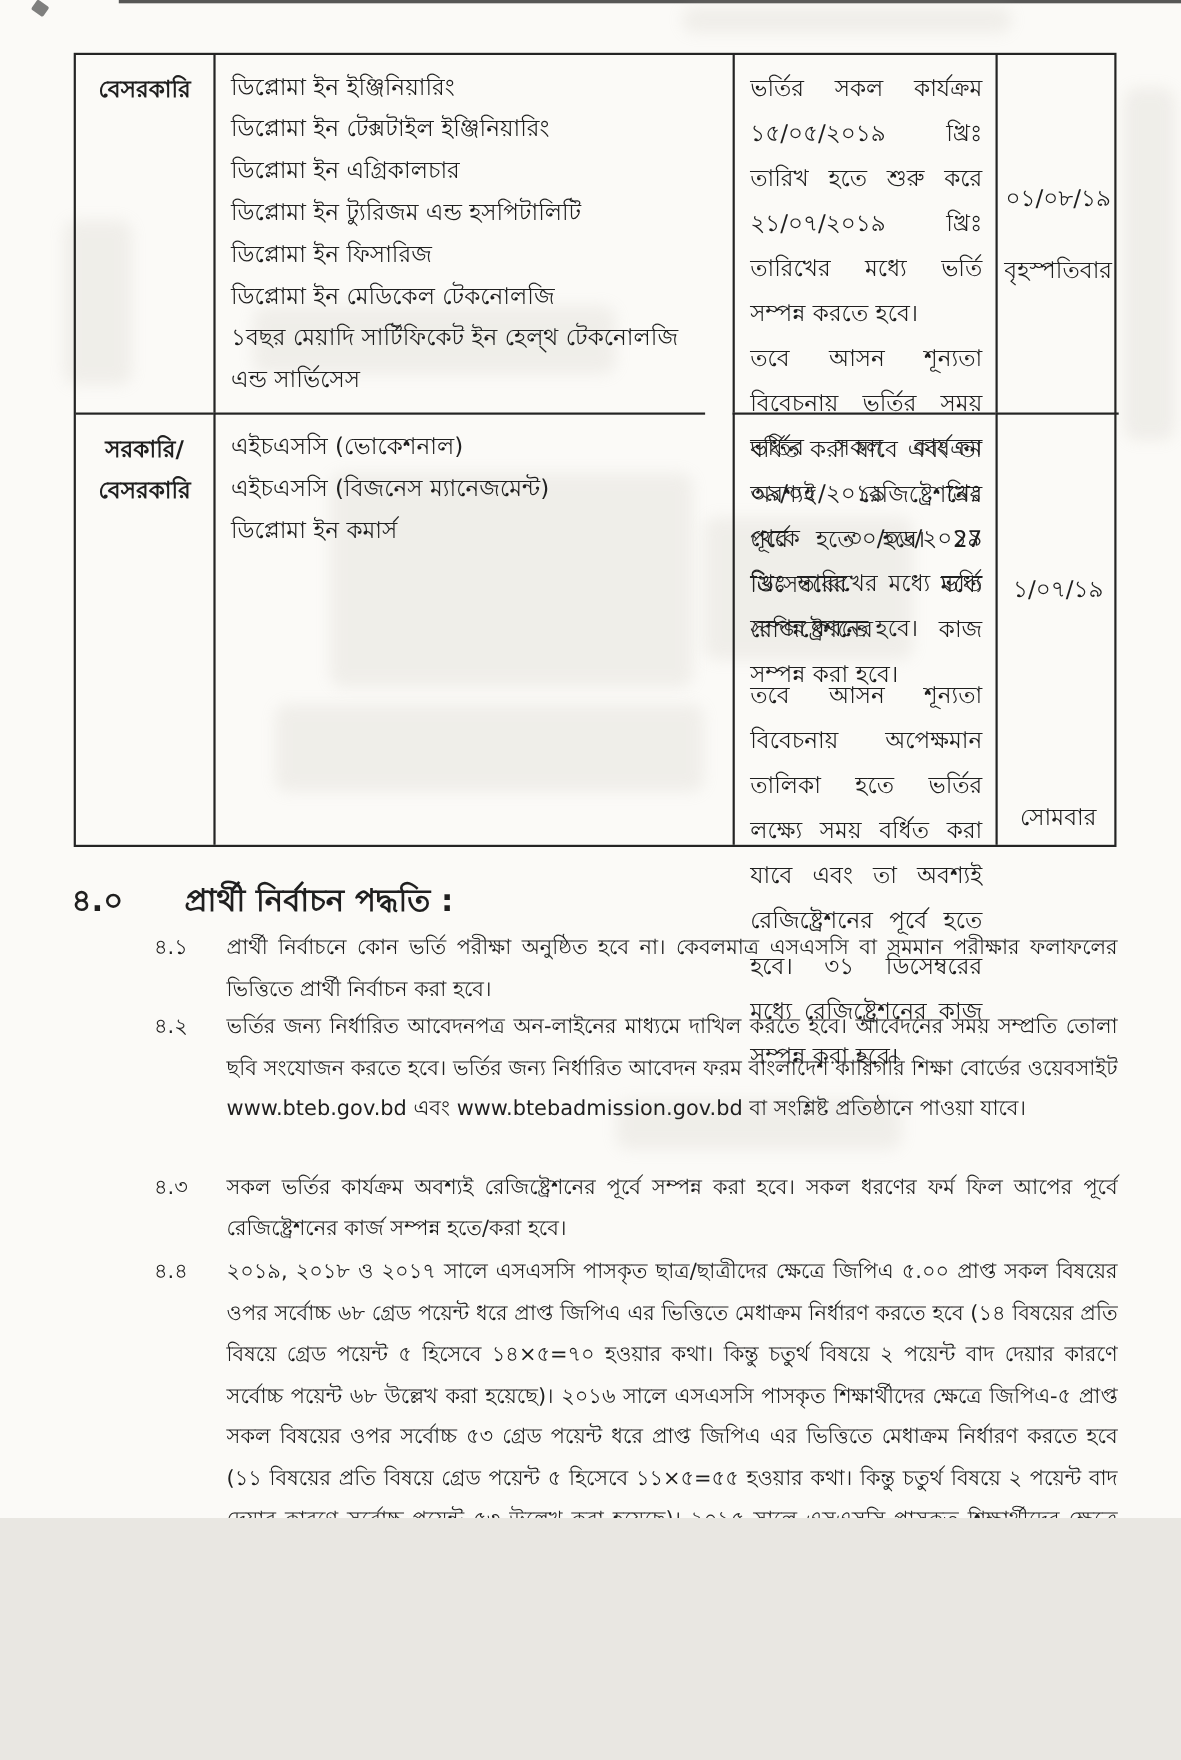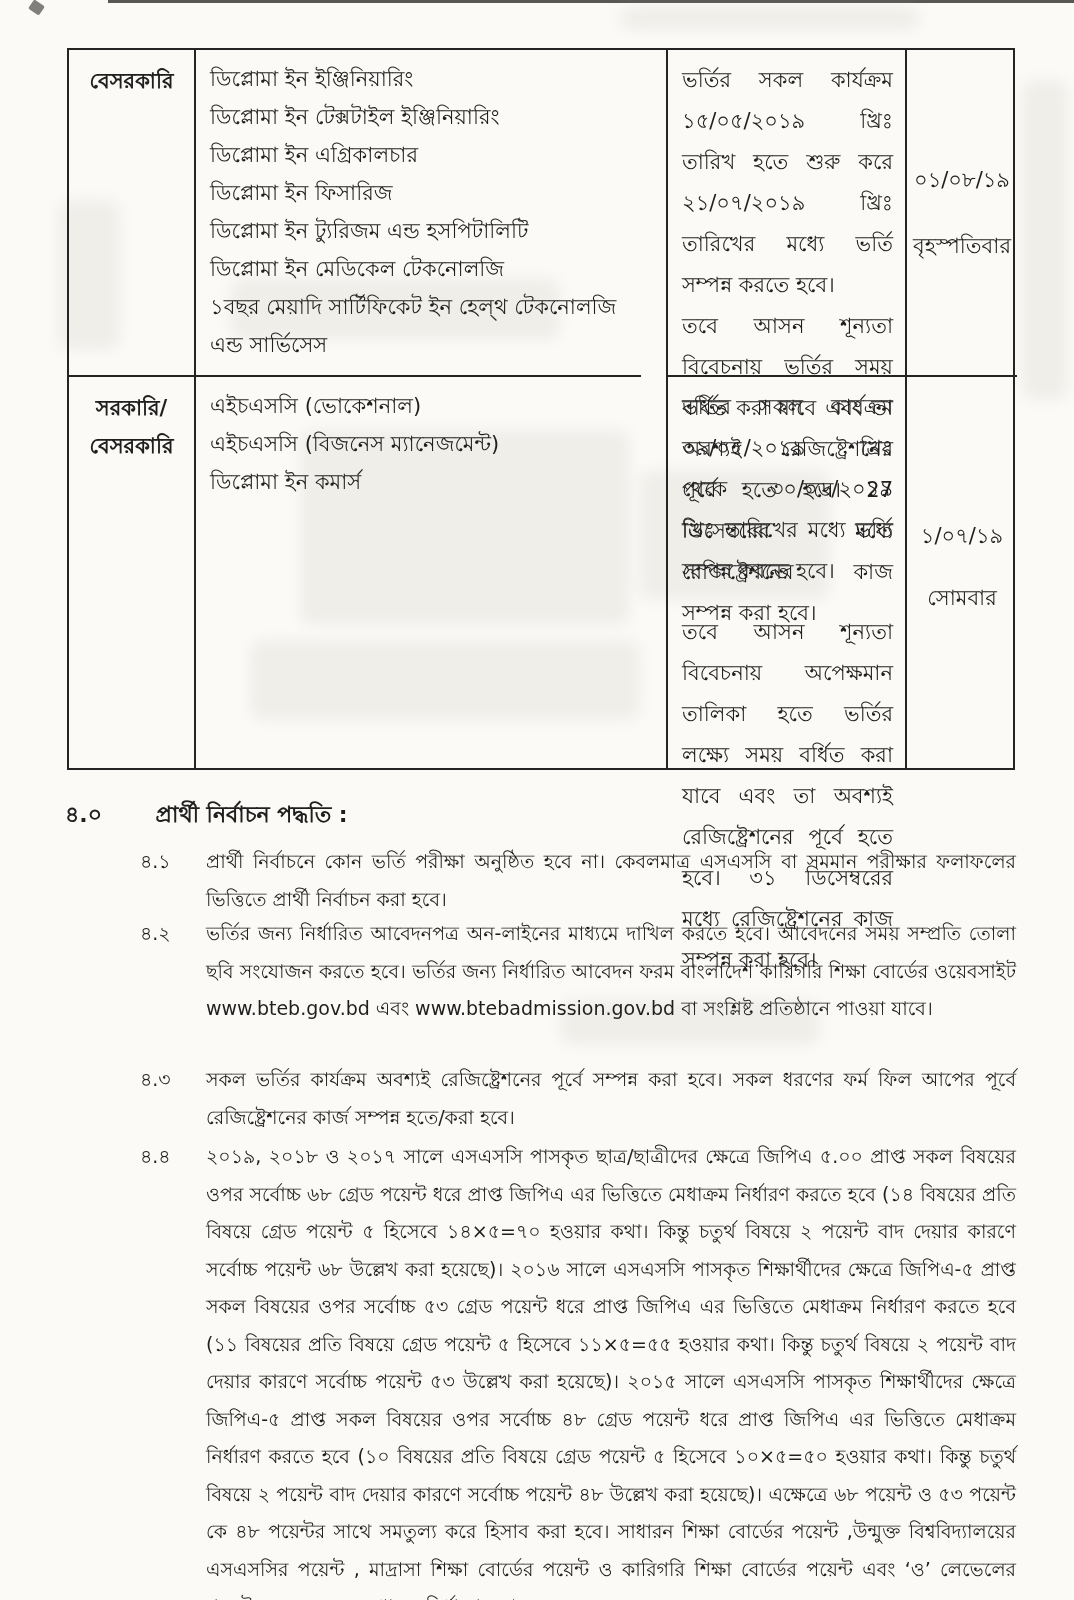--- a/index.html
+++ b/index.html
@@ -3,21 +3,21 @@
 <meta charset="utf-8">
 <style>
   html,body{margin:0;padding:0;}
   body{
     font-family:"DejaVu Sans", sans-serif;
     background:#e9e7e2;
   }
   .page{
     position:relative;
     width:1074px;
-    height:1600px;
+    height:1380px;
     margin:0 auto;
     background:#fbfaf7;
     color:#1f1f1f;
     overflow:hidden;
   }
   
   .top-cut-line{
     position:absolute; left:108px; top:0; width:966px; height:3px;
     background:#3a3a3a; opacity:.85;
   }
@@ -49,25 +49,25 @@
   .row2{border-top:2px solid #242424;}
   .type-cell{font-weight:bold; text-align:center; padding-top:12px;}
   .program-line{white-space:nowrap;}
   .schedule-cell{line-height:41px; padding-right:12px;margin-left:25px;}
   .schedule-cell p{margin:0; text-align:justify;}
   .schedule-cell.spaced p + p{margin-top:20px;}
   .date-cell{
     display:flex; flex-direction:column; align-items:center; justify-content:center;
     gap:28px; padding:6px 4px; text-align:center;
   }
-  .date-cell.row2-date{gap:24px; justify-content:flex-start; padding-top:140px;}
+  .date-cell.row2-date{gap:24px; justify-content:space-between; padding-top:140px;}
   
   .section-heading{
     position:absolute; left:65px; top:797px;
-    font-weight:bold; font-size:22px;
+    font-weight:bold; font-size:28px;
   }
   .section-heading .sec-title{margin-left:46px;}
   .subsection{
     position:absolute; left:140px; width:876px;
     display:grid; grid-template-columns:66px 1fr;
     font-size:19px; line-height:37.5px;
   }
   .subsection .sub-text{text-align:justify;}
   .sub-41{top:843px;}
   .sub-42{top:915px;}
@@ -92,22 +92,22 @@
 
   <div class="admission-table">
 
     <div class="cell first-col type-cell">
       <div>বেসরকারি</div>
     </div>
     <div class="cell">
       <div class="program-line">ডিপ্লোমা ইন ইঞ্জিনিয়ারিং</div>
       <div class="program-line">ডিপ্লোমা ইন টেক্সটাইল ইঞ্জিনিয়ারিং</div>
       <div class="program-line">ডিপ্লোমা ইন এগ্রিকালচার</div>
+      <div class="program-line">ডিপ্লোমা ইন ট্যুরিজম এন্ড হসপিটালিটি</div>
       <div class="program-line">ডিপ্লোমা ইন ফিসারিজ</div>
-      <div class="program-line">ডিপ্লোমা ইন ট্যুরিজম এন্ড হসপিটালিটি</div>
       <div class="program-line">ডিপ্লোমা ইন মেডিকেল টেকনোলজি</div>
       <div>১বছর মেয়াদি সার্টিফিকেট ইন হেল্‌থ টেকনোলজি এন্ড সার্ভিসেস</div>
     </div>
     <div class="cell schedule-cell">
       <p>ভর্তির সকল কার্যক্রম ১৫/০৫/২০১৯ খ্রিঃ তারিখ হতে শুরু করে ২১/০৭/২০১৯ খ্রিঃ তারিখের মধ্যে ভর্তি সম্পন্ন করতে হবে।</p>
       <p>তবে আসন শূন্যতা বিবেচনায় ভর্তির  সময় বর্ধিত করা যাবে এবং তা অবশ্যই রেজিষ্ট্রেশনের পূর্বে হতে হবে। 27 ডিসেম্বরের মধ্যে রেজিষ্ট্রেশনের কাজ সম্পন্ন করা হবে।</p>
     </div>
     <div class="cell date-cell">
       <div>০১/০৮/১৯</div>
       <div>বৃহস্পতিবার</div>

